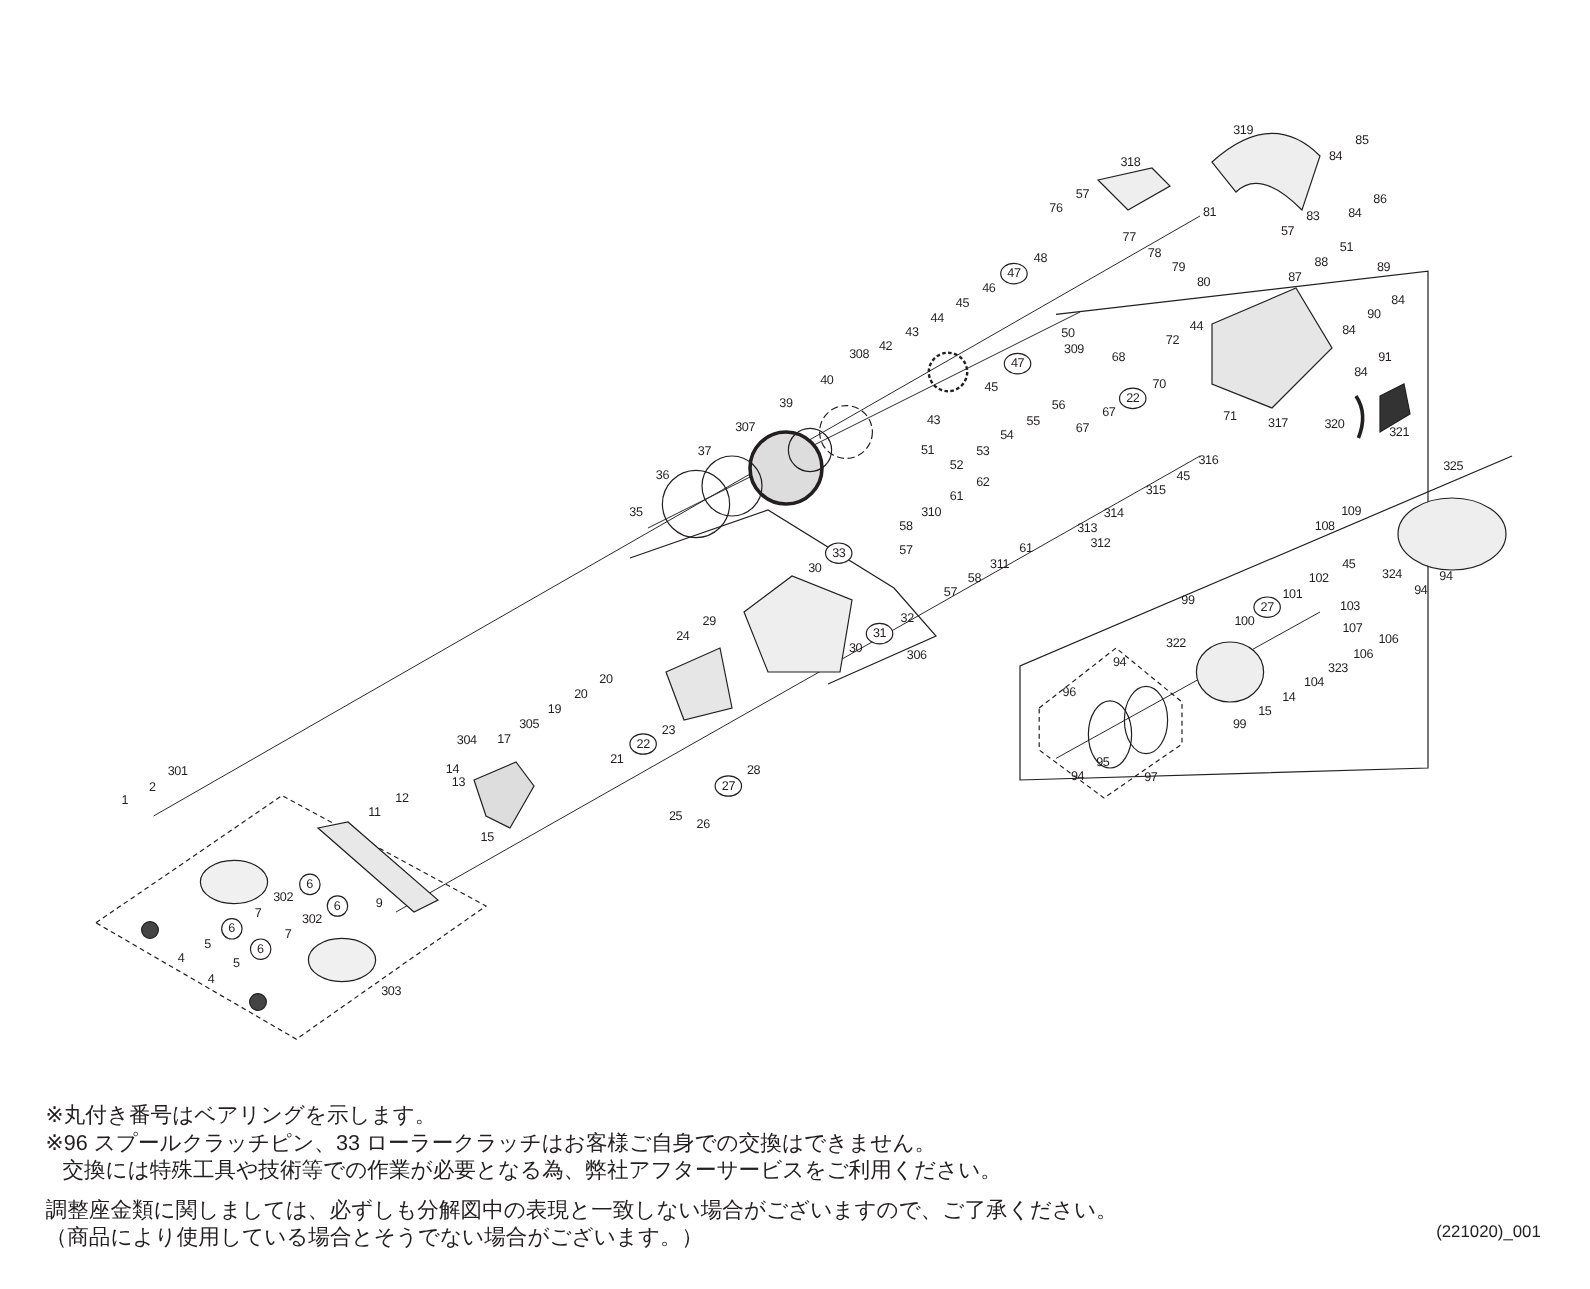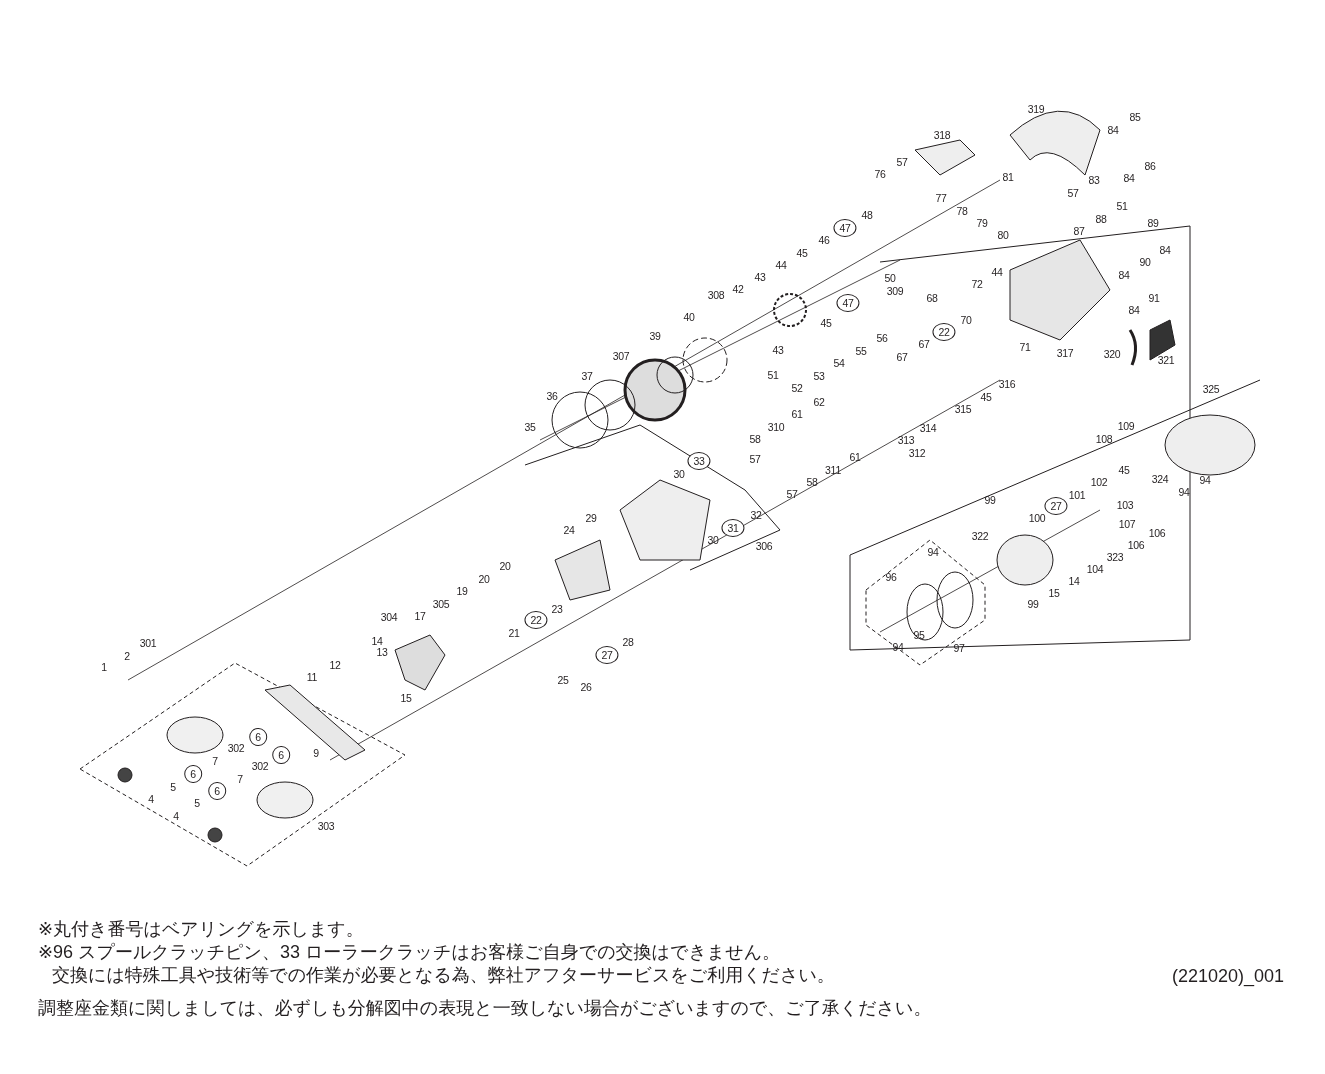--- a/index.html
+++ b/index.html
@@ -6,21 +6,21 @@
   body { width: 1325px; height: 1074px; position: relative; overflow: hidden;
          font-family: "Liberation Sans", "DejaVu Sans", sans-serif; color: #231f20; }
   #diagram { position: absolute; left: 0; top: 0; width: 1325px; height: 900px; }
   .lbl { position: absolute; font-size: 10.5px; line-height: 12px; white-space: nowrap;
          transform: translate(-50%, -50%); color: #231f20; letter-spacing: -0.3px; }
   .lbl.bearing { border: 1px solid #231f20; border-radius: 50%; padding: 2px 5px; background: #fff; }
   .notes { position: absolute; left: 38px; top: 918px; font-size: 18px; line-height: 23px; }
   .notes .n { white-space: nowrap; }
   .notes .indent { padding-left: 14px; }
   .notes .gap { height: 10px; }
-  .code { position: absolute; right: 41px; top: 966px; font-size: 18px; }
+  .code { position: absolute; right: 41px; top: 1018px; font-size: 14px; }
 </style>
 </head>
 <body>
 
 <div id="diagram">
   <svg width="1325" height="900" viewBox="0 0 1325 900" style="position:absolute;left:0;top:0" fill="none" stroke="#231f20" stroke-width="1">
 
     <polygon points="80,769 235,663 405,755 247,866" stroke-dasharray="4,3"></polygon>
 
     <polygon points="866,590 930,540 985,585 985,620 920,665 866,625" stroke-dasharray="4,3"></polygon>
@@ -219,15 +219,16 @@
       <span class="lbl" style="left: 959px; top: 648px;">97</span>
     </div>
 </div>
 
 <div class="notes">
   <div class="n">※丸付き番号はベアリングを示します。</div>
   <div class="n">※96 スプールクラッチピン、33 ローラークラッチはお客様ご自身での交換はできません。</div>
   <div class="n indent">交換には特殊工具や技術等での作業が必要となる為、弊社アフターサービスをご利用ください。</div>
   <div class="gap"></div>
   <div class="n">調整座金類に関しましては、必ずしも分解図中の表現と一致しない場合がございますので、ご了承ください。</div>
+  <div class="n">（商品により使用している場合とそうでない場合がございます。）</div>
 </div>
 
 <div class="code">(221020)_001</div>
 
 </body></html>

